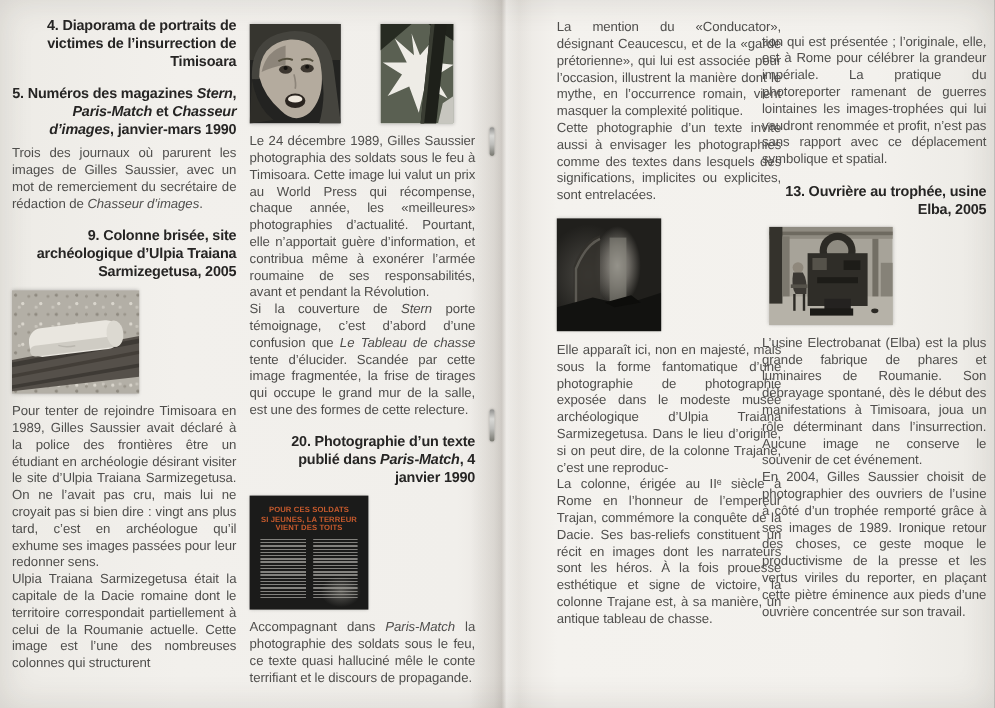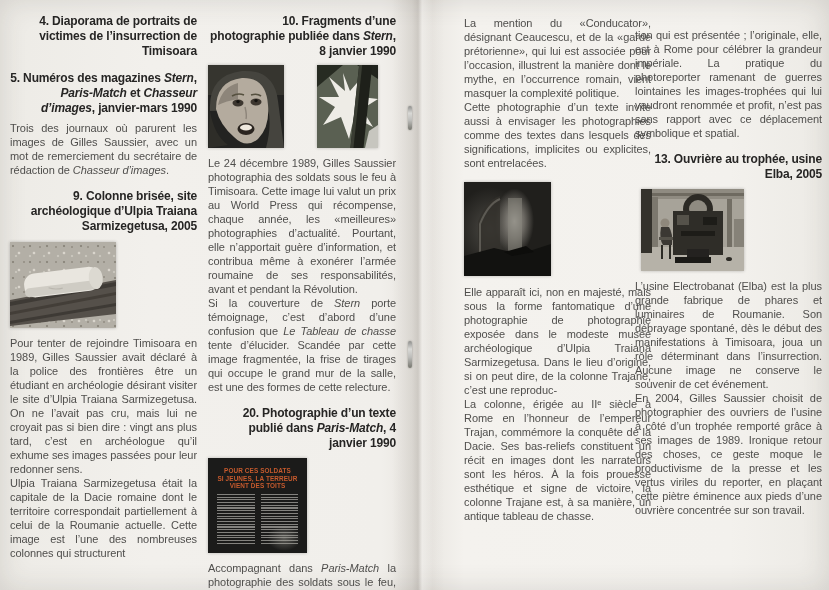--- a/index.html
+++ b/index.html
@@ -98,21 +98,20 @@
           </g>
         </svg>
       </figure>
       <p><span>Pour tenter de rejoindre Timisoara en 1989, Gilles Saussier avait déclaré à la police des frontières être un étudiant en archéologie désirant visiter le site d’Ulpia Traiana Sarmizegetusa. On ne l’avait pas cru, mais lui ne croyait pas si bien dire : vingt ans plus tard, c’est en archéologue qu’il exhume ses images passées pour leur redonner sens.</span></p>
       <p><span>Ulpia Traiana Sarmizegetusa était la capitale de la Dacie romaine dont le territoire correspondait partiellement à celui de la Roumanie actuelle. Cette image est l’une des nombreuses colonnes qui structurent </span></p>
     </div>
   </div>
 
   <div class="col col2">
     <div class="section first">
-      <h3 class="heading"><span>10. Fragments d’une photographie publiée dans </span><i>Stern</i><span>, 8 janvier 1990</span></h3>
       <div class="fig-row">
         <figure class="fig fig-soldier">
           <svg viewBox="0 0 76 83" width="76" height="83">
             <rect width="76" height="83" fill="#232321"></rect>
             <rect x="0" y="0" width="76" height="30" fill="#36352f"></rect>
             <path d="M2 46 Q0 10 34 6 Q66 4 70 36 L76 83 L58 83 Q64 60 60 44 Z" fill="#45443e"></path>
             <path d="M8 44 Q8 16 34 13 Q58 12 60 40 Q62 62 50 74 Q38 84 26 72 Q12 60 8 44" fill="#b4ab9e"></path>
             <path d="M10 40 Q14 22 30 18 L30 34 Q18 36 10 40" fill="#8d857a"></path>
             <ellipse cx="30" cy="38" rx="5.5" ry="3.4" fill="#3c362f"></ellipse>
             <ellipse cx="48" cy="37" rx="5.5" ry="3.4" fill="#3c362f"></ellipse>

